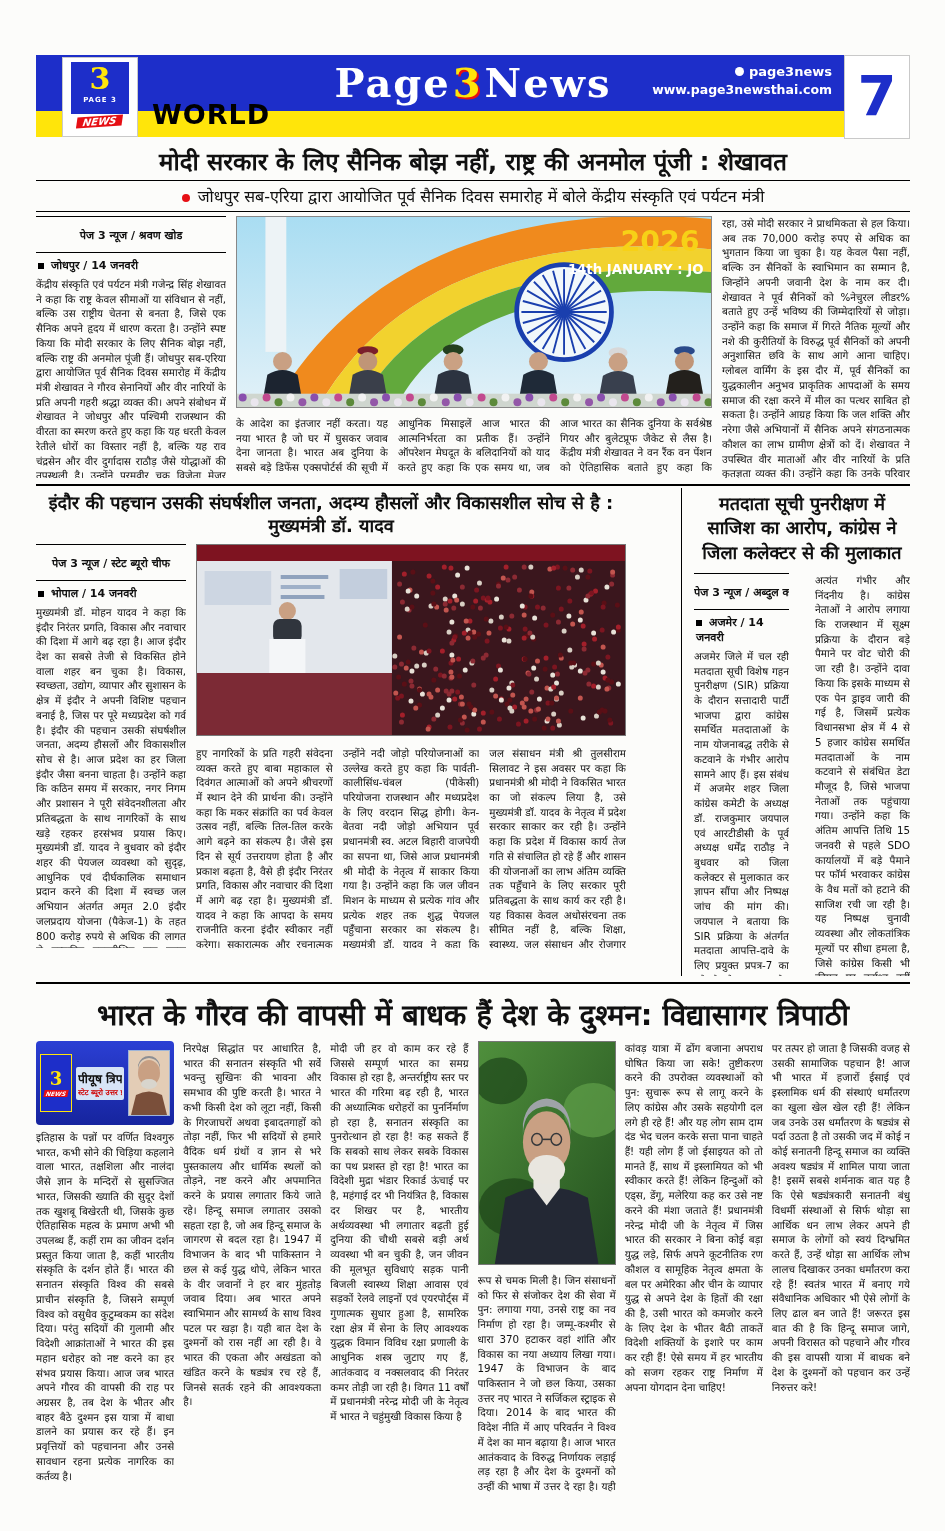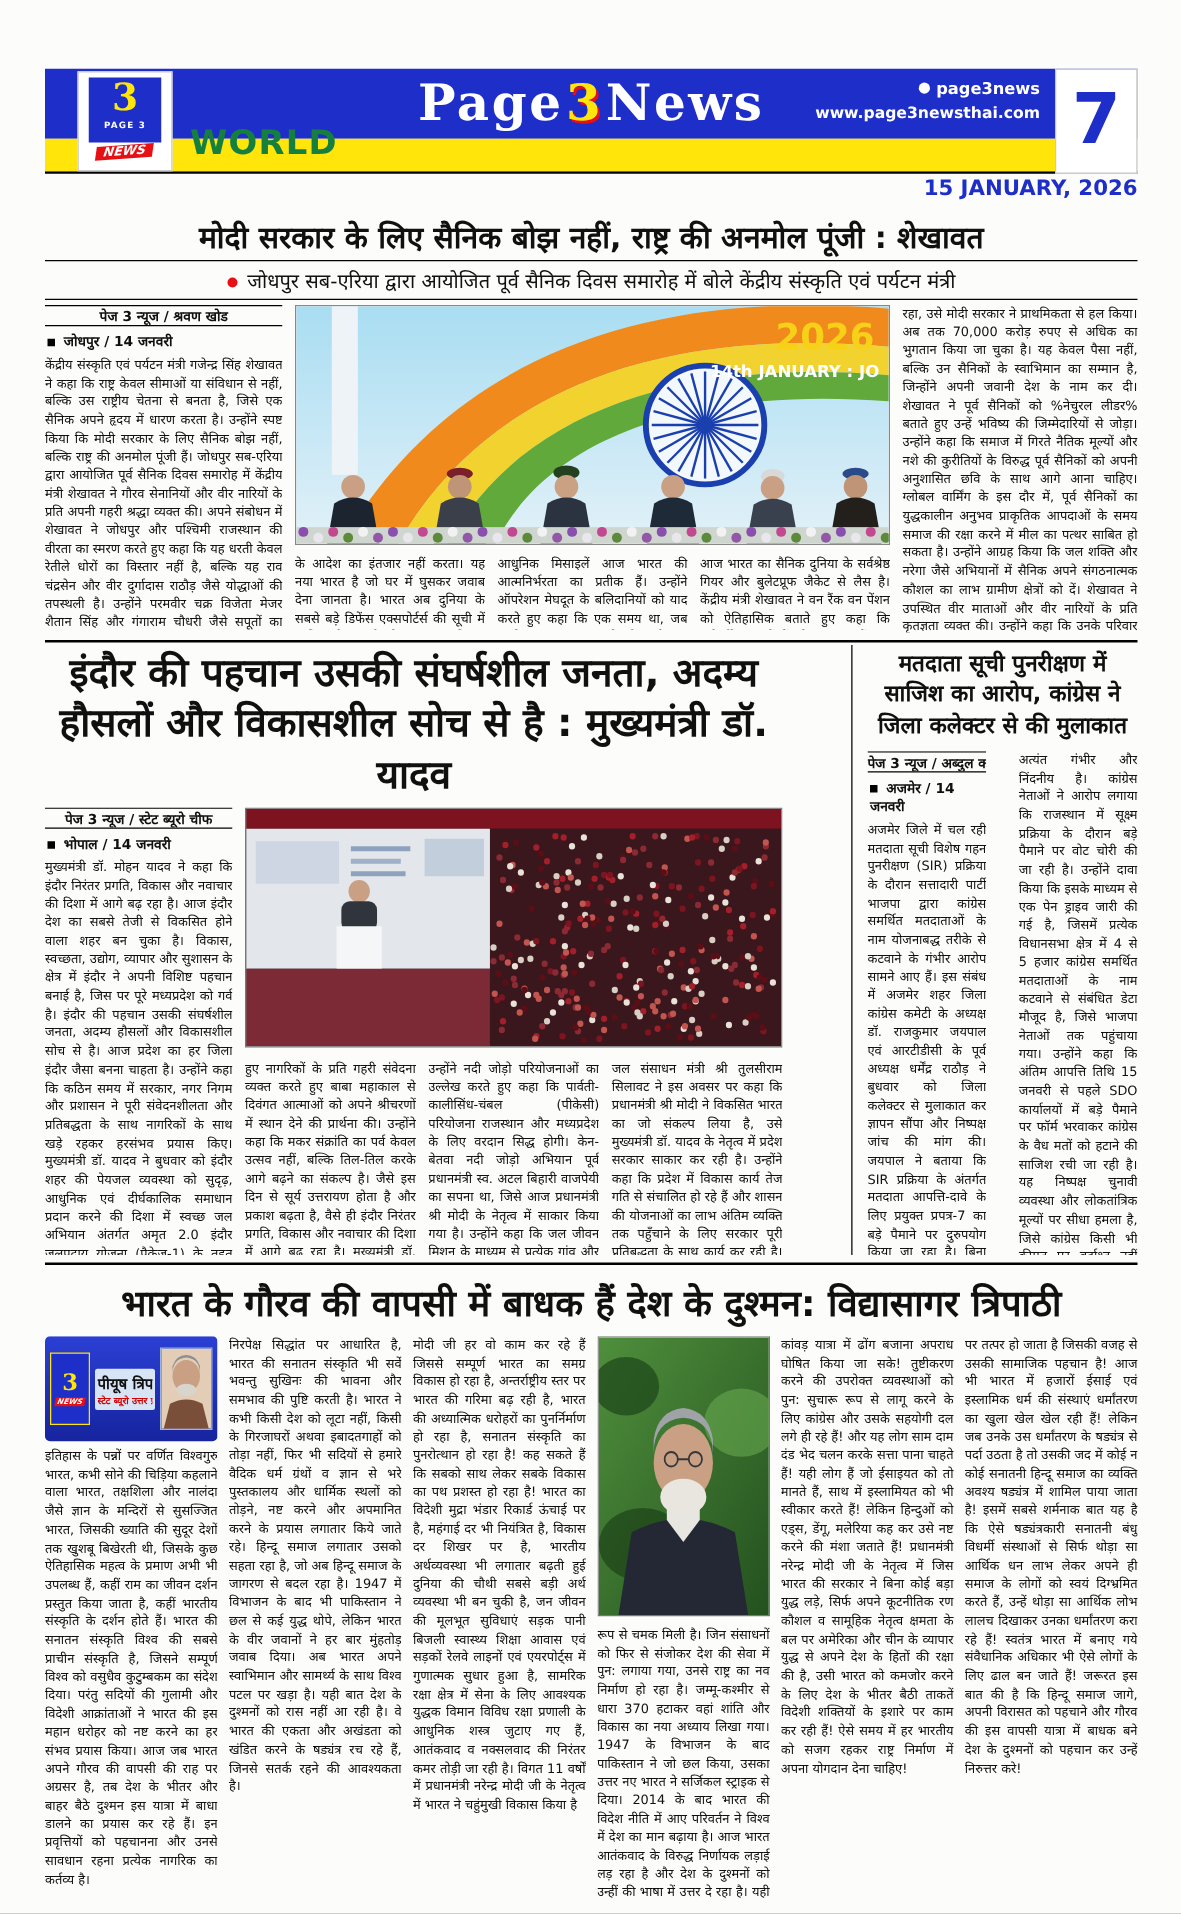--- a/index.html
+++ b/index.html
@@ -11,38 +11,38 @@
   .masthead{position:relative;height:82px;}
   .mh-blue{position:absolute;left:0;top:0;right:0;height:56px;background:#1d2ec9;}
   .mh-yellow{position:absolute;left:0;top:56px;right:0;height:26px;background:#ffe50a;}
   .logo-box{position:absolute;left:26px;top:2px;width:74px;height:78px;background:#fff;
             border:1px solid #c9c9c9;display:flex;flex-direction:column;align-items:center;z-index:3;}
   .logo-sq{width:58px;height:52px;background:#1d2ec9;margin-top:4px;text-align:center;position:relative;}
   .logo-3{color:#ffe50a;font-size:30px;font-weight:bold;line-height:34px;font-family:"DejaVu Serif",serif;}
   .logo-sub{color:#fff;font-size:7px;font-weight:bold;letter-spacing:1px;}
   .logo-news{background:#e60f14;color:#fff;font-size:10px;font-weight:bold;font-style:italic;
              padding:0 6px;transform:skew(-12deg) rotate(-4deg);margin-top:2px;}
-  .mh-world{position:absolute;left:116px;top:44px;color:#15803d;font-size:27px;font-weight:bold;
+  .mh-world{position:absolute;left:116px;top:44px;color:#000000;font-size:27px;font-weight:bold;
             letter-spacing:1px;z-index:3;}
   .mh-title{position:absolute;left:0;right:0;top:4px;text-align:center;color:#fff;
             font-family:"DejaVu Serif",serif;font-weight:bold;font-size:40px;letter-spacing:2px;z-index:2;}
   .mh-title .t3{color:#ffe50a;text-shadow:2px 2px 0 #e60f14;padding:0 2px;}
   .mh-right{position:absolute;right:78px;top:9px;text-align:right;color:#fff;z-index:3;}
   .mh-social{font-size:13px;font-weight:bold;}
   .mh-dot{display:inline-block;width:9px;height:9px;border-radius:50%;background:#fff;margin-right:5px;}
   .mh-web{font-size:12.5px;font-weight:bold;margin-top:3px;}
   .mh-pagenum{position:absolute;right:0;top:0;width:64px;height:82px;background:#fff;
               border:1px solid #c9c9c9;color:#1d2ec9;font-size:56px;font-weight:bold;
               text-align:center;line-height:80px;z-index:3;}
   .daterow{height:24px;border-top:2px solid #000;text-align:right;color:#1d2ec9;
            font-weight:bold;font-size:17px;padding-top:2px;}
 
   
   .byline-box{border-top:1.5px solid #000;border-bottom:1.5px solid #000;text-align:center;
-              font-weight:bold;font-size:11px;padding:0 0;margin-bottom:4px;white-space:nowrap;overflow:hidden;}
+              font-weight:bold;font-size:11px;padding:10px 0;margin-bottom:4px;white-space:nowrap;overflow:hidden;}
   .dateline{font-weight:bold;font-size:11px;margin:1px 0 5px 2px;}
   .sq-bullet{display:inline-block;width:6px;height:6px;background:#000;margin-right:7px;vertical-align:middle;}
   .coltext{font-size:10.3px;line-height:1.43;text-align:justify;margin:0;overflow:hidden;}
   .clip{overflow:hidden;}
 
   
   .a1-headline{font-size:24px;font-weight:bold;text-align:center;white-space:nowrap;
                overflow:hidden;padding:7px 0 3px;}
   .a1-subhead{border-top:1.5px solid #000;border-bottom:1.5px solid #000;text-align:center;
               font-weight:normal;font-size:16px;padding:4px 0;white-space:nowrap;overflow:hidden;}
@@ -52,21 +52,21 @@
            overflow:hidden;margin-top:4px;}
   .a1-photo{width:100%;height:192px;border:1px solid #888;box-sizing:border-box;}
   .a1-undercols{display:grid;grid-template-columns:1fr 1fr 1fr;gap:10px;height:60px;
                 overflow:hidden;margin-top:4px;}
 
   
   .mid-section{display:grid;grid-template-columns:1fr 272px;gap:0;border-top:2px solid #000;
                margin-top:6px;padding-top:2px;height:488px;overflow:hidden;}
   .a2-block{padding-right:12px;}
   .a3-block{border-left:1.5px solid #000;padding-left:12px;margin-left:43px;}
-  .a2-headline{font-size:31px;font-weight:bold;text-align:center;line-height:1.3;padding:3px 0 6px;}
+  .a2-headline{font-size:18px;font-weight:bold;text-align:center;line-height:1.3;padding:3px 0 6px;}
   .a2-body{display:grid;grid-template-columns:150px 1fr 1fr 1fr;grid-template-rows:192px 1fr;
            gap:10px;height:404px;overflow:hidden;}
   .a2-col1{grid-row:1 / span 2;}
   .a2-photo{grid-column:2 / span 3;width:100%;height:192px;border:1px solid #777;box-sizing:border-box;}
   .a3-headline{font-size:18px;font-weight:bold;text-align:center;line-height:1.35;padding:4px 0 8px;}
   .a3-body{display:grid;grid-template-columns:1fr 1fr;gap:26px;height:412px;overflow:hidden;}
 
   
   .a4-section{border-top:2px solid #000;margin-top:6px;padding-top:2px;}
   .a4-headline{font-size:29px;font-weight:bold;text-align:center;white-space:nowrap;
@@ -102,21 +102,20 @@
         <div class="logo-news">NEWS</div>
       </div>
       <div class="mh-world">WORLD</div>
       <div class="mh-title"><span>Page</span><span class="t3">3</span><span>News</span></div>
       <div class="mh-right">
         <div class="mh-social"><span class="mh-dot"></span><span>page3news</span></div>
         <div class="mh-web">www.page3newsthai.com</div>
       </div>
       <div class="mh-pagenum">7</div>
     </div>
-    <div class="daterow">15 JANUARY, 2026</div>
 
     <div>
       <div class="a1-headline">मोदी सरकार के लिए सैनिक बोझ नहीं, राष्ट्र की अनमोल पूंजी : शेखावत</div>
       <div class="a1-subhead"><span class="red-bullet"></span><span>जोधपुर सब-एरिया द्वारा आयोजित पूर्व सैनिक दिवस समारोह में बोले केंद्रीय संस्कृति एवं पर्यटन मंत्री</span></div>
       <div class="a1-body">
         <div class="clip">
           <div class="byline-box">पेज 3 न्यूज / श्रवण खोड</div>
           <div class="dateline"><span class="sq-bullet"></span><span>जोधपुर / 14 जनवरी</span></div>
           <p class="coltext">केंद्रीय संस्कृति एवं पर्यटन मंत्री गजेन्द्र सिंह शेखावत ने कहा कि राष्ट्र केवल सीमाओं या संविधान से नहीं, बल्कि उस राष्ट्रीय चेतना से बनता है, जिसे एक सैनिक अपने हृदय में धारण करता है। उन्होंने स्पष्ट किया कि मोदी सरकार के लिए सैनिक बोझ नहीं, बल्कि राष्ट्र की अनमोल पूंजी हैं। जोधपुर सब-एरिया द्वारा आयोजित पूर्व सैनिक दिवस समारोह में केंद्रीय मंत्री शेखावत ने गौरव सेनानियों और वीर नारियों के प्रति अपनी गहरी श्रद्धा व्यक्त की। अपने संबोधन में शेखावत ने जोधपुर और पश्चिमी राजस्थान की वीरता का स्मरण करते हुए कहा कि यह धरती केवल रेतीले धोरों का विस्तार नहीं है, बल्कि यह राव चंद्रसेन और वीर दुर्गादास राठौड़ जैसे योद्धाओं की तपस्थली है। उन्होंने परमवीर चक्र विजेता मेजर शैतान सिंह और गंगाराम चौधरी जैसे सपूतों का उदाहरण देते हुए कहा कि यहां के कण-कण में वीरता रची-बसी है। शेखावत ने प्रधानमंत्री नरेंद्र मोदी के नेतृत्व में आए सामरिक बदलावों पर गर्व व्यक्त करते हुए कहा कि आज सीमा पर खड़ा जवान निर्णय लेने के लिए दिल्ली</p>
         </div>

